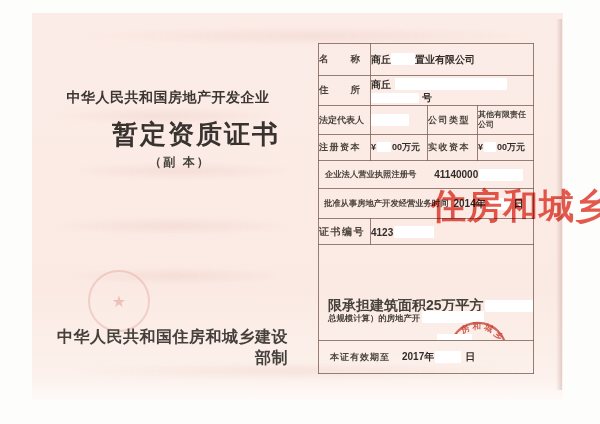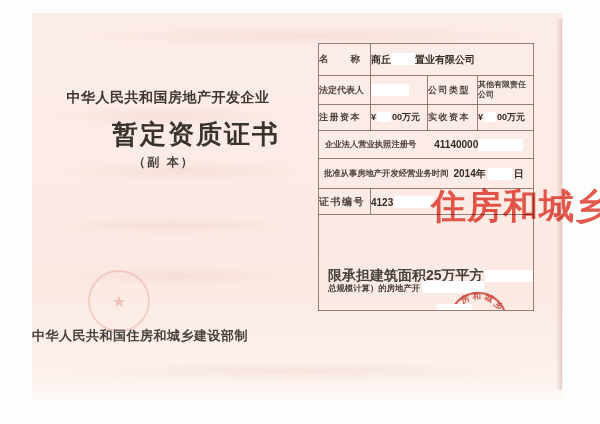--- a/index.html
+++ b/index.html
@@ -17,24 +17,24 @@
     background:linear-gradient(90deg,rgba(190,150,140,0) 0%,rgba(185,145,135,.38) 100%);
     pointer-events:none;
   }
   .blot{position:absolute;pointer-events:none;filter:blur(2px);
     background:radial-gradient(ellipse at center,rgba(216,152,140,.17) 0%,rgba(216,152,140,0) 70%);}
   
   .lp-header{position:absolute;left:16px;top:76px;width:240px;text-align:center;
     font-size:14px;font-weight:bold;color:#3c3733;letter-spacing:.5px;}
   .lp-title{position:absolute;left:8px;top:104px;width:240px;text-align:right;
     font-size:26px;font-weight:bold;color:#38332f;letter-spacing:2px;}
-  .lp-sub{position:absolute;left:12px;top:141px;width:240px;text-align:center;
+  .lp-sub{position:absolute;left:28px;top:141px;width:240px;text-align:center;
     font-size:12px;font-weight:bold;color:#44403b;letter-spacing:2px;}
-  .lp-footer{position:absolute;left:0;top:314px;width:240px;text-align:left;
-    font-size:13px;font-weight:bold;color:#45403b;letter-spacing:.5px;}
+  .lp-footer{position:absolute;left:16px;top:314px;width:240px;text-align:right;
+    font-size:16px;font-weight:bold;color:#45403b;letter-spacing:.5px;}
   .ghost-seal{position:absolute;left:56px;top:257px;width:58px;height:58px;border-radius:50%;
     border:2px solid rgba(212,122,108,.26);display:flex;align-items:center;justify-content:center;}
   .ghost-seal .star{font-size:16px;color:rgba(205,110,96,.34);}
   
   .watermark{position:absolute;left:431px;top:183px;z-index:40;white-space:nowrap;
     font-size:35px;font-weight:bold;letter-spacing:1px;color:rgba(222,44,30,.78);
     mix-blend-mode:multiply;pointer-events:none;}
   
   table.cert{position:absolute;left:286px;top:30px;width:215px;border-collapse:collapse;
     table-layout:fixed;z-index:10;}
@@ -83,20 +83,27 @@
         <col style="width:52px">
         <col style="width:57px">
         <col style="width:50px">
         <col style="width:56px">
       </colgroup>
     <tbody>
         <tr style="height:32px">
       <td class="lbl">名　　称</td>
       <td class="val" colspan="3">
         <span>商丘</span><span class="redact" style="width:24px"></span><span>置业有限公司</span>
+      </td>
+    </tr>
+    <tr style="height:30px">
+      <td class="lbl">住　　所</td>
+      <td class="val" colspan="3">
+        <div class="addr-l1"><span>商丘</span><span class="redact" style="width:112px;margin-left:4px"></span></div>
+        <div class="addr-l2"><span class="redact sm" style="width:48px"></span><span style="margin-left:3px">号</span></div>
       </td>
     </tr>
     <tr style="height:29px">
       <td class="lbl-mid">法定代表人</td>
       <td class="val"><span class="redact" style="width:38px"></span></td>
       <td class="lbl-mid" style="letter-spacing:1.5px">公司类型</td>
       <td class="wrap8">其他有限责任公司</td>
     </tr>
     <tr style="height:26px">
       <td class="lbl-mid" style="letter-spacing:1.5px">注册资本</td>
@@ -151,17 +158,27 @@
             <text font-size="8.5" font-weight="bold" fill="rgba(200,69,58,.85)" letter-spacing="2.5">
               <textPath href="#arcPath" startOffset="50%" text-anchor="middle">住房和城乡</textPath>
             </text>
             <text x="31" y="39" text-anchor="middle" font-size="22" fill="rgba(200,69,58,.9)">★</text>
           </svg>
           <div class="wbox-a"></div>
 
         </div>
       </td>
     </tr>
+    <tr style="height:33px">
+      <td colspan="4">
+        <div class="validity-cell" style="padding-left:11px">
+          <span class="lbl-long" style="font-size:9px;letter-spacing:1px">本证有效期至</span>
+          <span class="val" style="margin-left:12px;padding-left:0">2017年</span>
+          <span class="redact" style="width:26px;margin-left:1px"></span>
+          <span class="val" style="margin-left:4px;padding-left:0">日</span>
+        </div>
+      </td>
+    </tr>
   </tbody>
     </table>
 </div>
 
 <div class="watermark">住房和城乡</div>
 
 </body></html>

